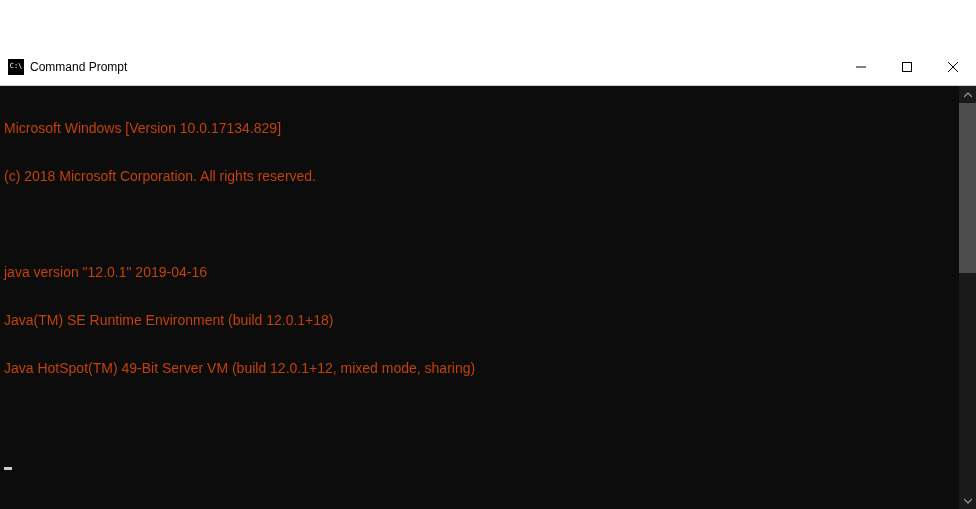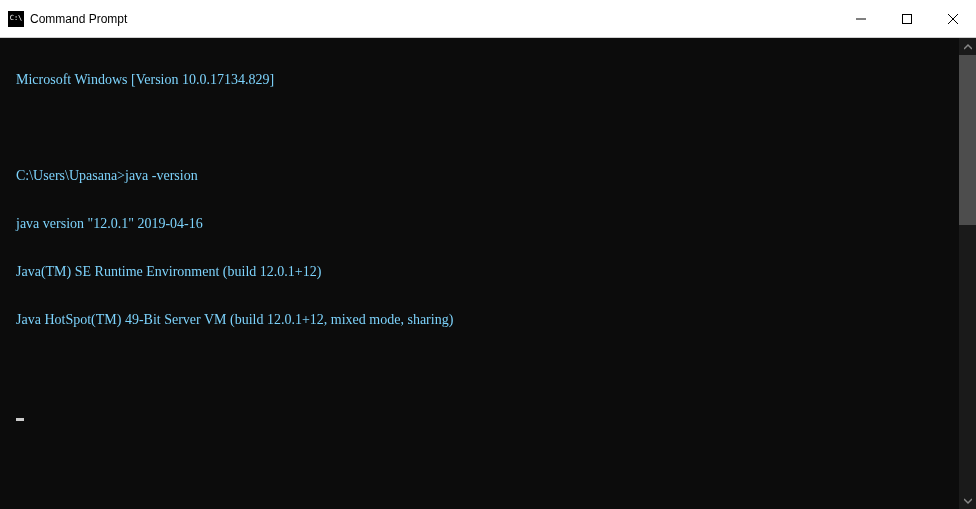--- a/index.html
+++ b/index.html
@@ -16,20 +16,21 @@
       display: flex;
       flex-direction: column;
     }
     .titlebar {
       height: 38px;
       background: #fff;
       display: flex;
       align-items: center;
       border-bottom: 1px solid #d0d0d0;
       user-select: none;
+      margin-top: 48px;
     }
     .titlebar-icon {
       width: 16px;
       height: 16px;
       margin-left: 8px;
       margin-right: 6px;
       background: #000;
       display: flex;
       align-items: center;
       justify-content: center;
@@ -67,28 +68,27 @@
     }
     .terminal-area {
       flex: 1;
       display: flex;
       background: #0c0c0c;
       position: relative;
     }
     .terminal {
       flex: 1;
       background: #0c0c0c;
-      color: #7dd3fc;
-      font-family: Liberation Serif, serif;
+      color: #c2410c;
+      font-family: Liberation Sans, sans-serif;
       font-size: 14px;
       line-height: 16px;
       padding: 2px 4px;
       white-space: pre;
       overflow: hidden;
-      margin-left: 12px;
     }
     .scrollbar {
       width: 17px;
       background: #1a1a1a;
       position: relative;
     }
     .scroll-arrow {
       width: 17px;
       height: 17px;
       display: flex;
@@ -146,24 +146,24 @@
         <line x1="0" y1="0" x2="10" y2="10" stroke="#000" stroke-width="1"></line>
         <line x1="10" y1="0" x2="0" y2="10" stroke="#000" stroke-width="1"></line>
       </svg>
     </button>
   </div>
 </div>
 
 <div class="terminal-area">
   <div class="terminal">
     <div class="line">Microsoft Windows [Version 10.0.17134.829]</div>
+    <div class="line">(c) 2018 Microsoft Corporation. All rights reserved.</div>
     <div class="line"></div>
-    <div class="line">C:\Users\Upasana&gt;java -version</div>
     <div class="line">java version "12.0.1" 2019-04-16</div>
-    <div class="line">Java(TM) SE Runtime Environment (build 12.0.1+12)</div>
+    <div class="line">Java(TM) SE Runtime Environment (build 12.0.1+18)</div>
     <div class="line">Java HotSpot(TM) 49-Bit Server VM (build 12.0.1+12, mixed mode, sharing)</div>
     <div class="line"></div>
     <div class="line"><span class="cursor"></span></div>
   </div>
   <div class="scrollbar">
     <div class="scroll-arrow up">
       <svg viewBox="0 0 8 8">
         <path d="M0 6 L4 2 L8 6" fill="none" stroke="#888" stroke-width="1.5"></path>
       </svg>
     </div>

